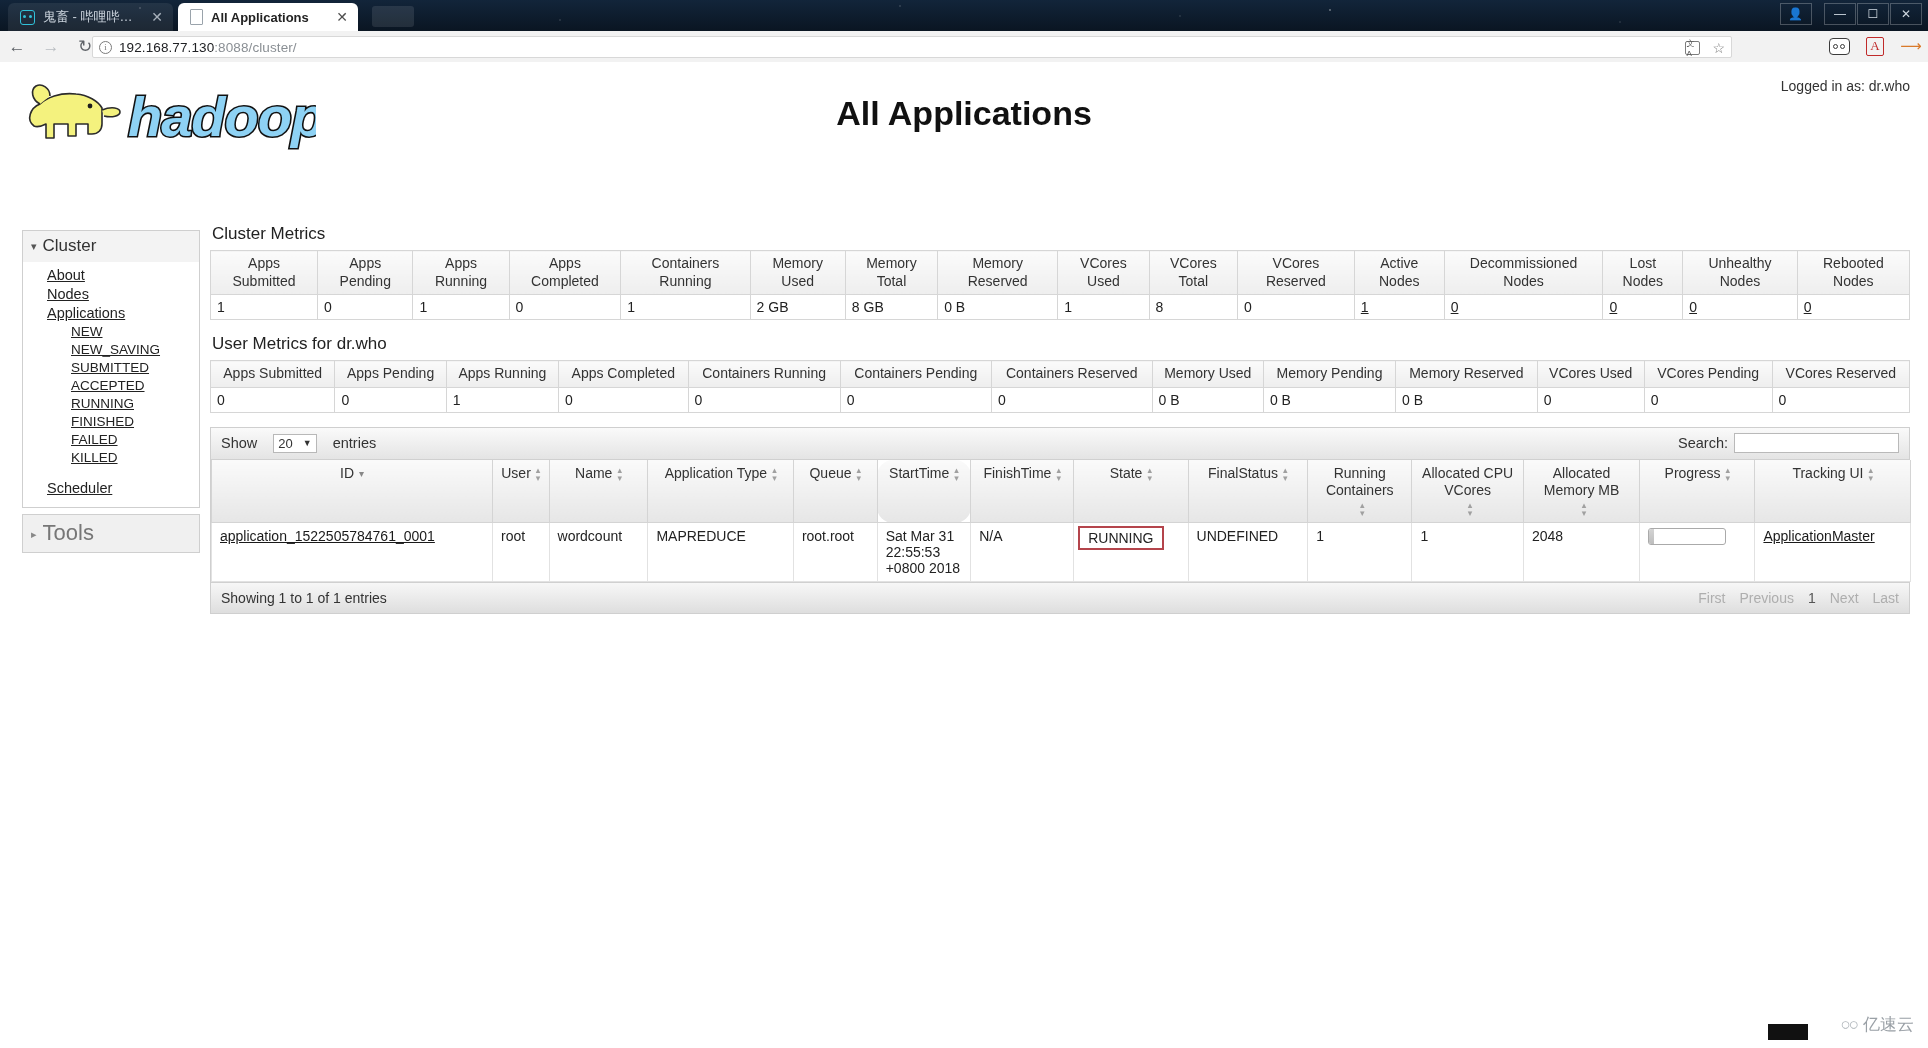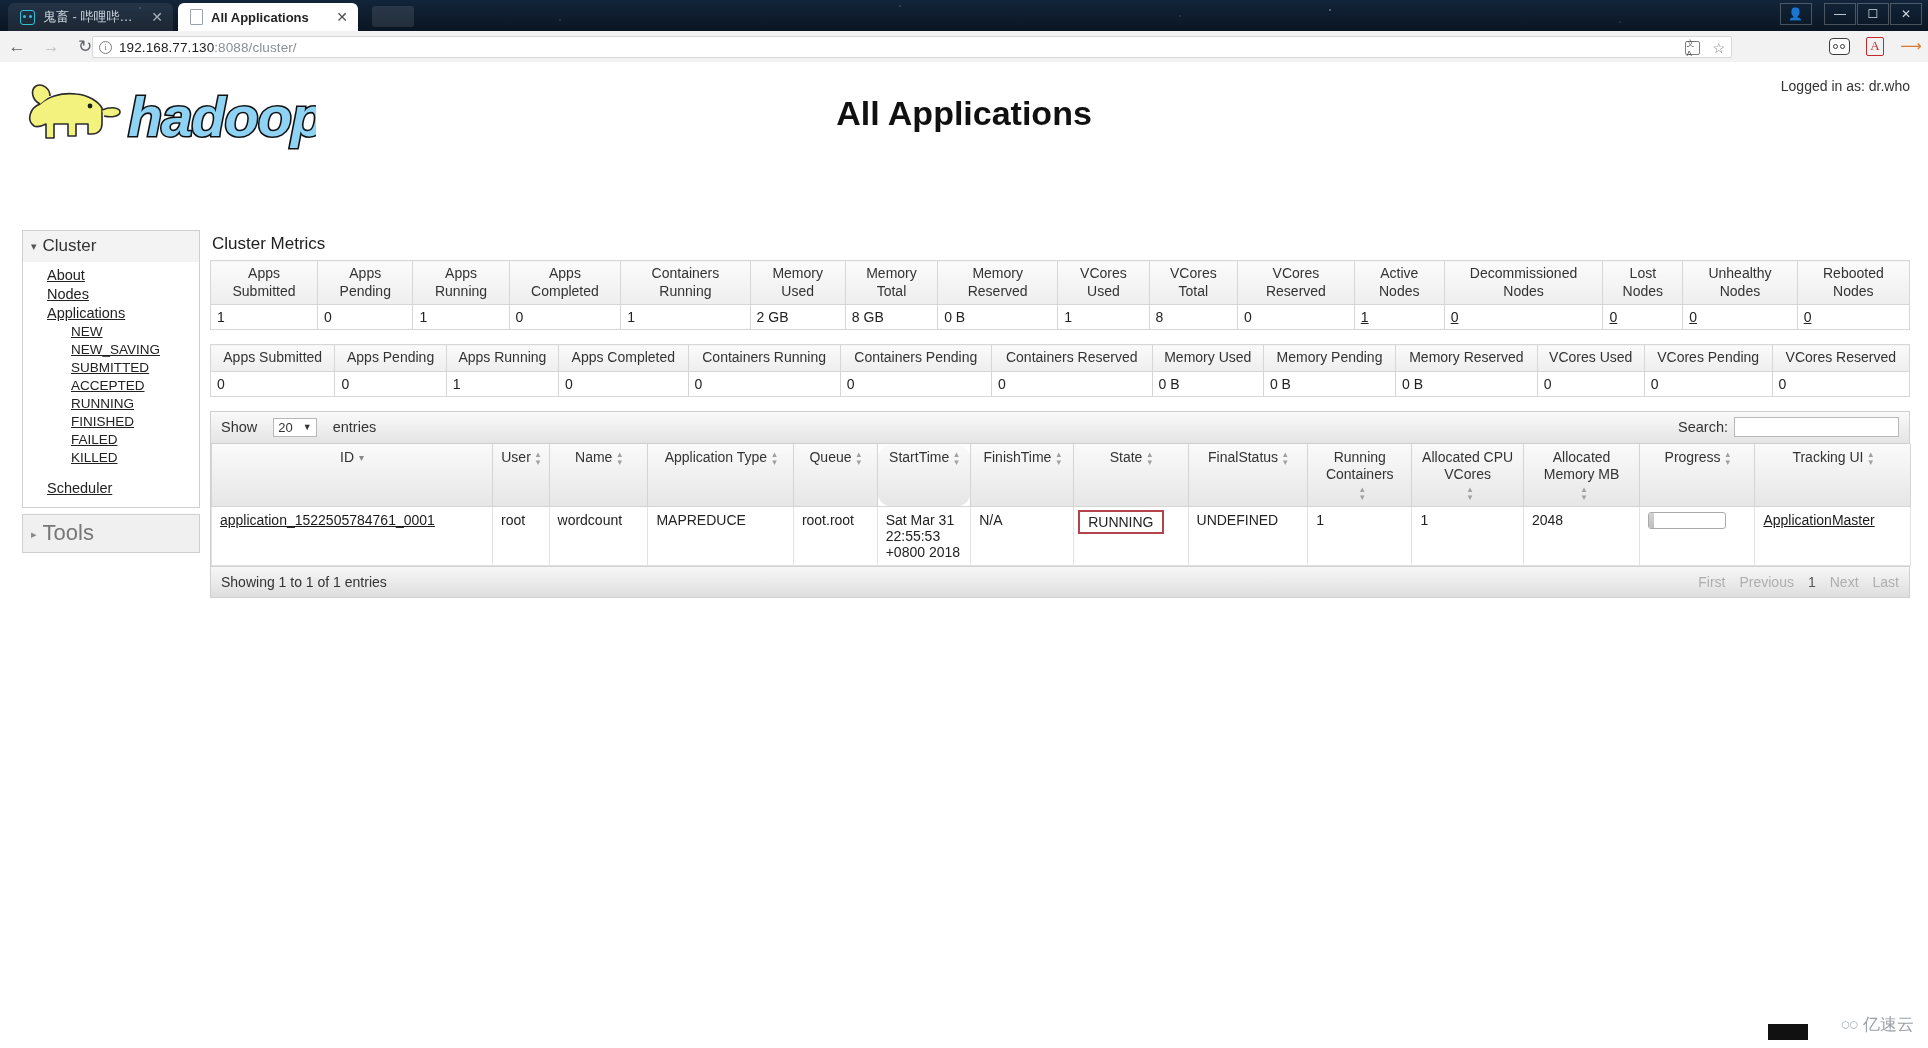--- a/index.html
+++ b/index.html
@@ -109,21 +109,21 @@
   }
   .caret-down::before{content:"\25BE";font-size:11px;color:#555;margin-right:6px;vertical-align:middle;}
   .caret-right::before{content:"\25B8";font-size:11px;color:#888;margin-right:6px;vertical-align:middle;}
   .panel-body{padding:3px 0 10px 0;background:#fff;}
   .nav-link{display:block;font-size:14.5px;color:#222;text-decoration:underline;padding:1.5px 0 1.5px 24px;}
   .nav-sub{padding-left:48px;font-size:13.5px;}
   .panel.tools{margin-top:6px;background:#f0f0f0;}
   .panel.tools .panel-head{background:#f0f0f0;color:#777;font-size:22px;}
 
   
-  .content{position:absolute;left:210px;top:172px;width:1700px;}
+  .content{position:absolute;left:210px;top:162px;width:1700px;}
   .sec-title{font-size:17px;color:#222;margin:0 0 6px 2px;}
   table.metrics{border-collapse:collapse;width:1700px;background:#fff;}
   table.metrics th{
     background:linear-gradient(180deg,#fbfbfb,#eeeeee);
     border:1px solid #d6d6d6;
     font-weight:normal;font-size:14px;color:#333;
     padding:4px 6px;text-align:center;vertical-align:middle;line-height:1.25;
   }
   table.metrics td{
     border:1px solid #d6d6d6;font-size:14px;color:#222;padding:4px 6px;text-align:left;
@@ -337,20 +337,21 @@
             <td><a>0</a></td>
             <td><a>0</a></td>
             <td><a>0</a></td>
             <td><a>0</a></td>
           </tr>
         </tbody>
     </table>
 
     <div class="sec-gap"></div>
 
+    <div class="sec-title">User Metrics for dr.who</div>
     <table class="metrics">
       <thead>
           <tr id="um-head">
             <th style="white-space: nowrap;">Apps Submitted</th>
             <th style="white-space: nowrap;">Apps Pending</th>
             <th style="white-space: nowrap;">Apps Running</th>
             <th style="white-space: nowrap;">Apps Completed</th>
             <th style="white-space: nowrap;">Containers Running</th>
             <th style="white-space: nowrap;">Containers Pending</th>
             <th style="white-space: nowrap;">Containers Reserved</th>

